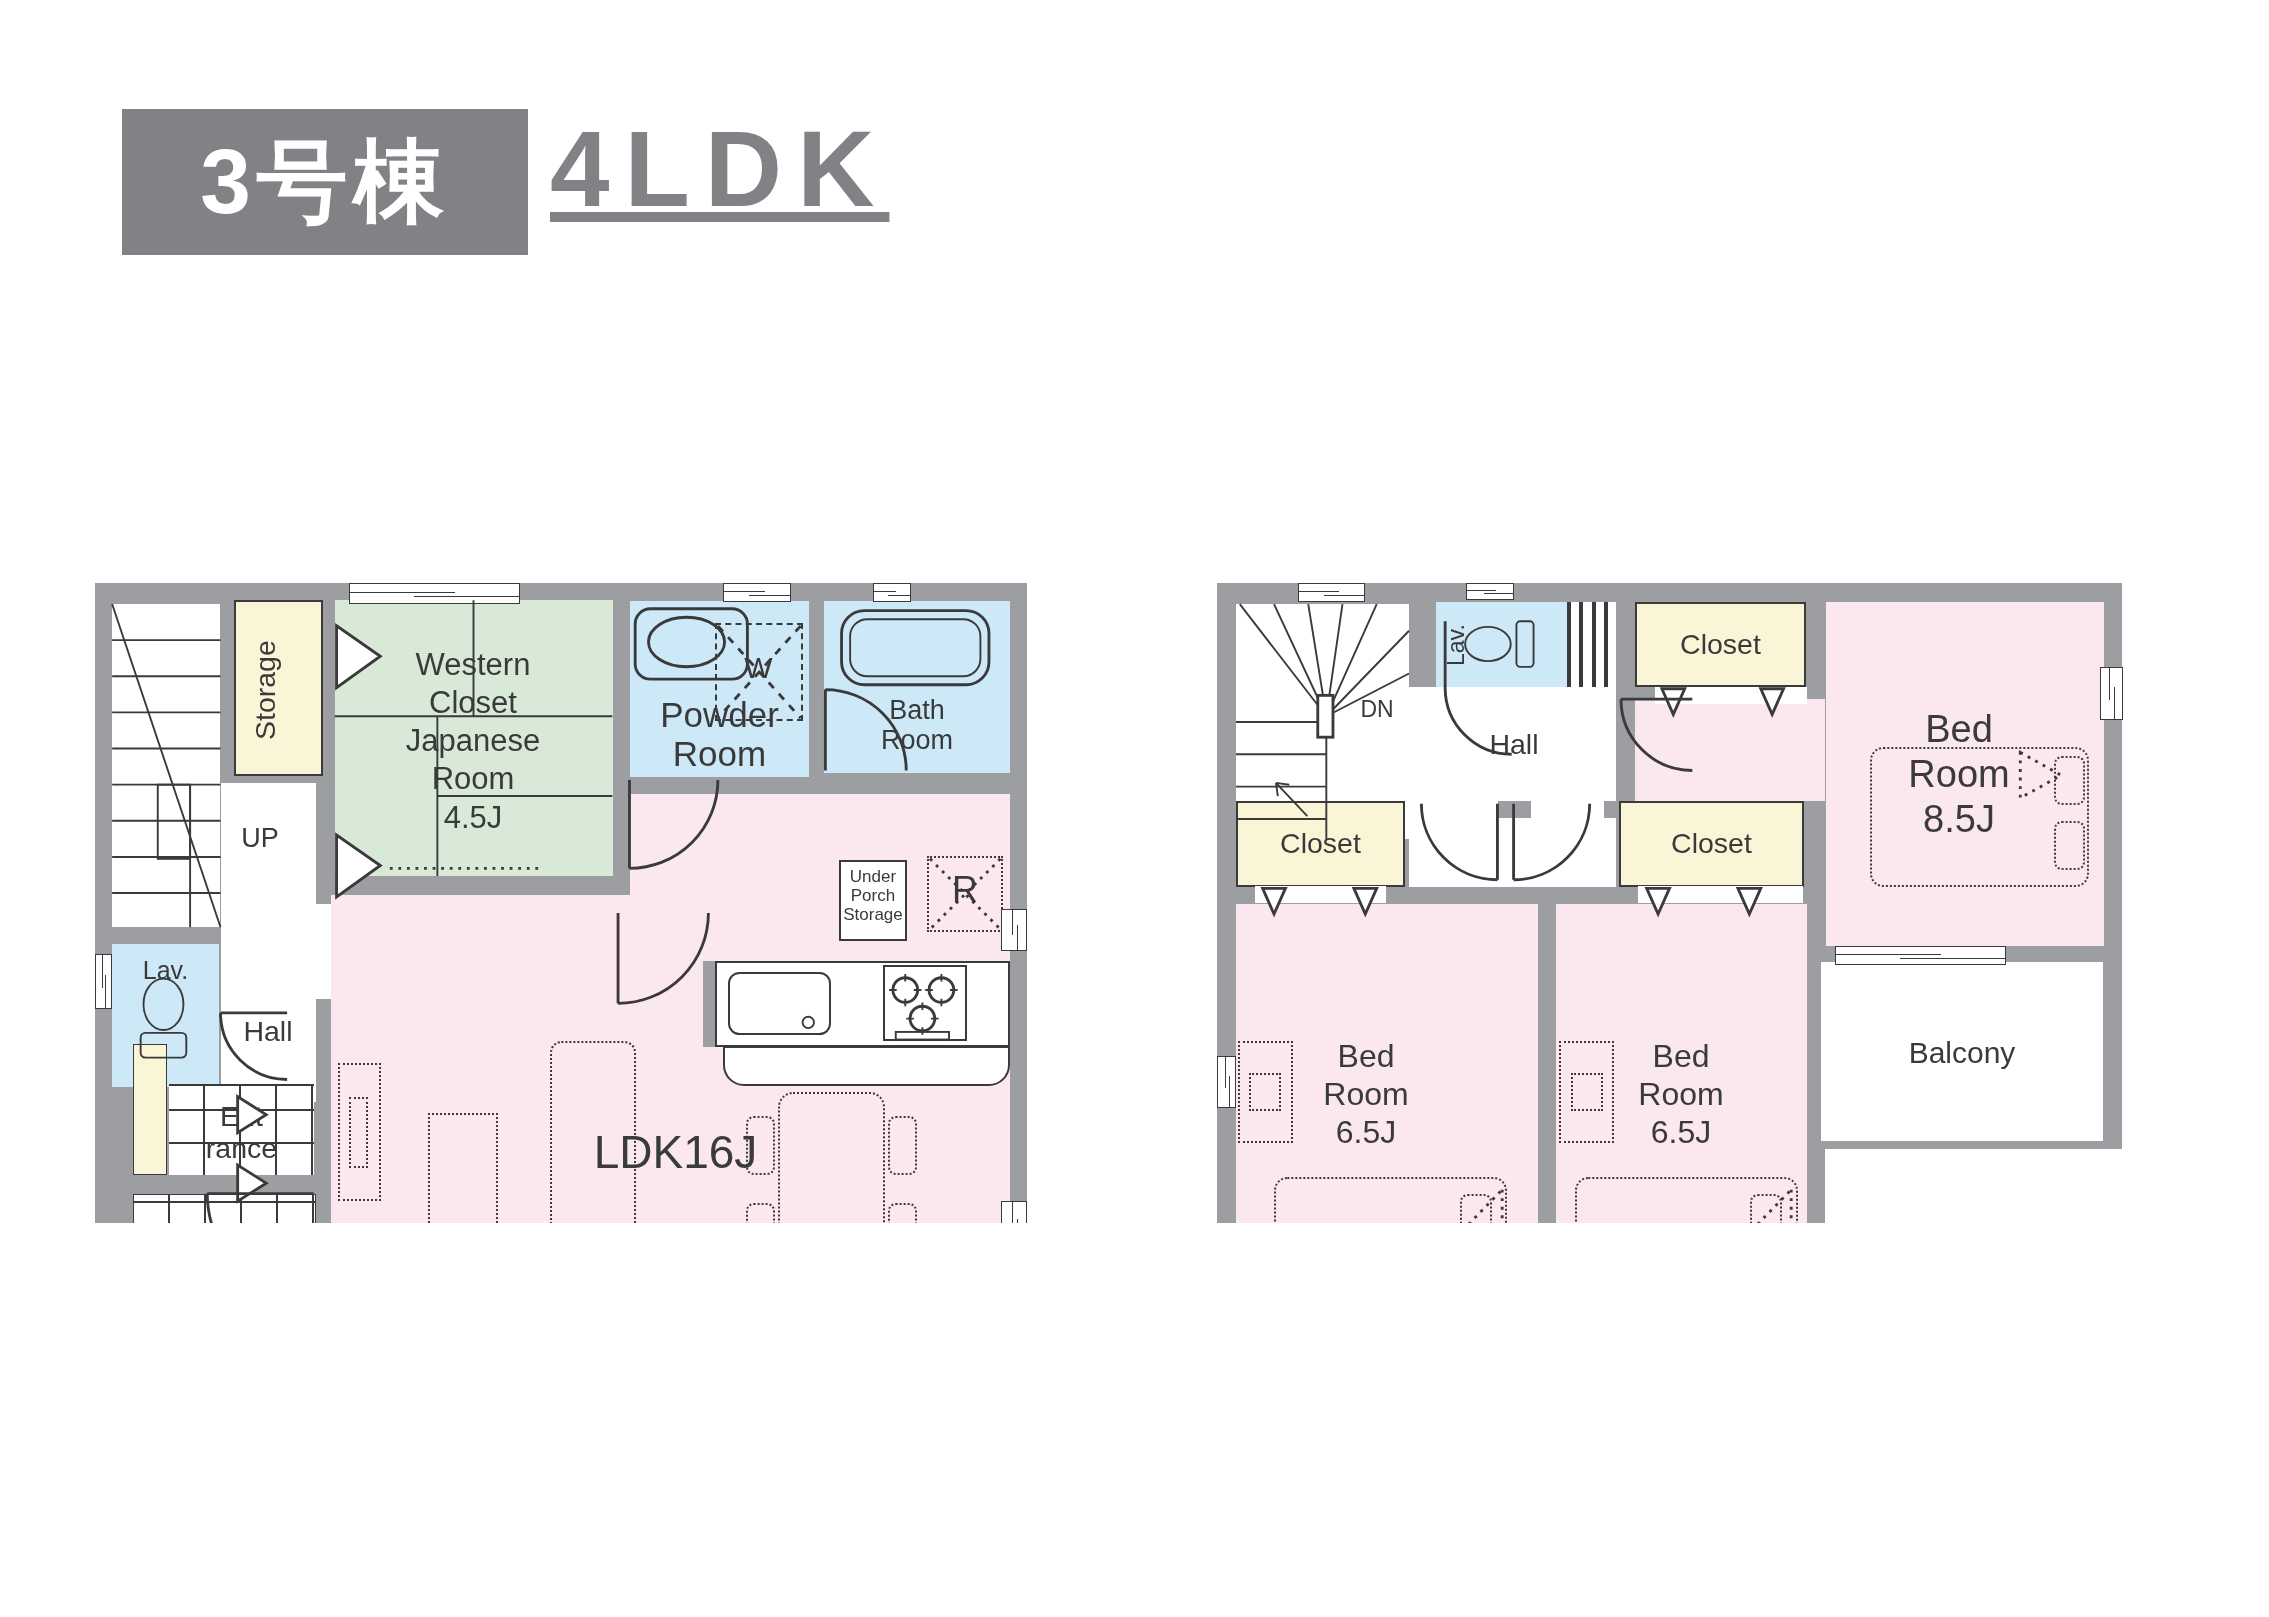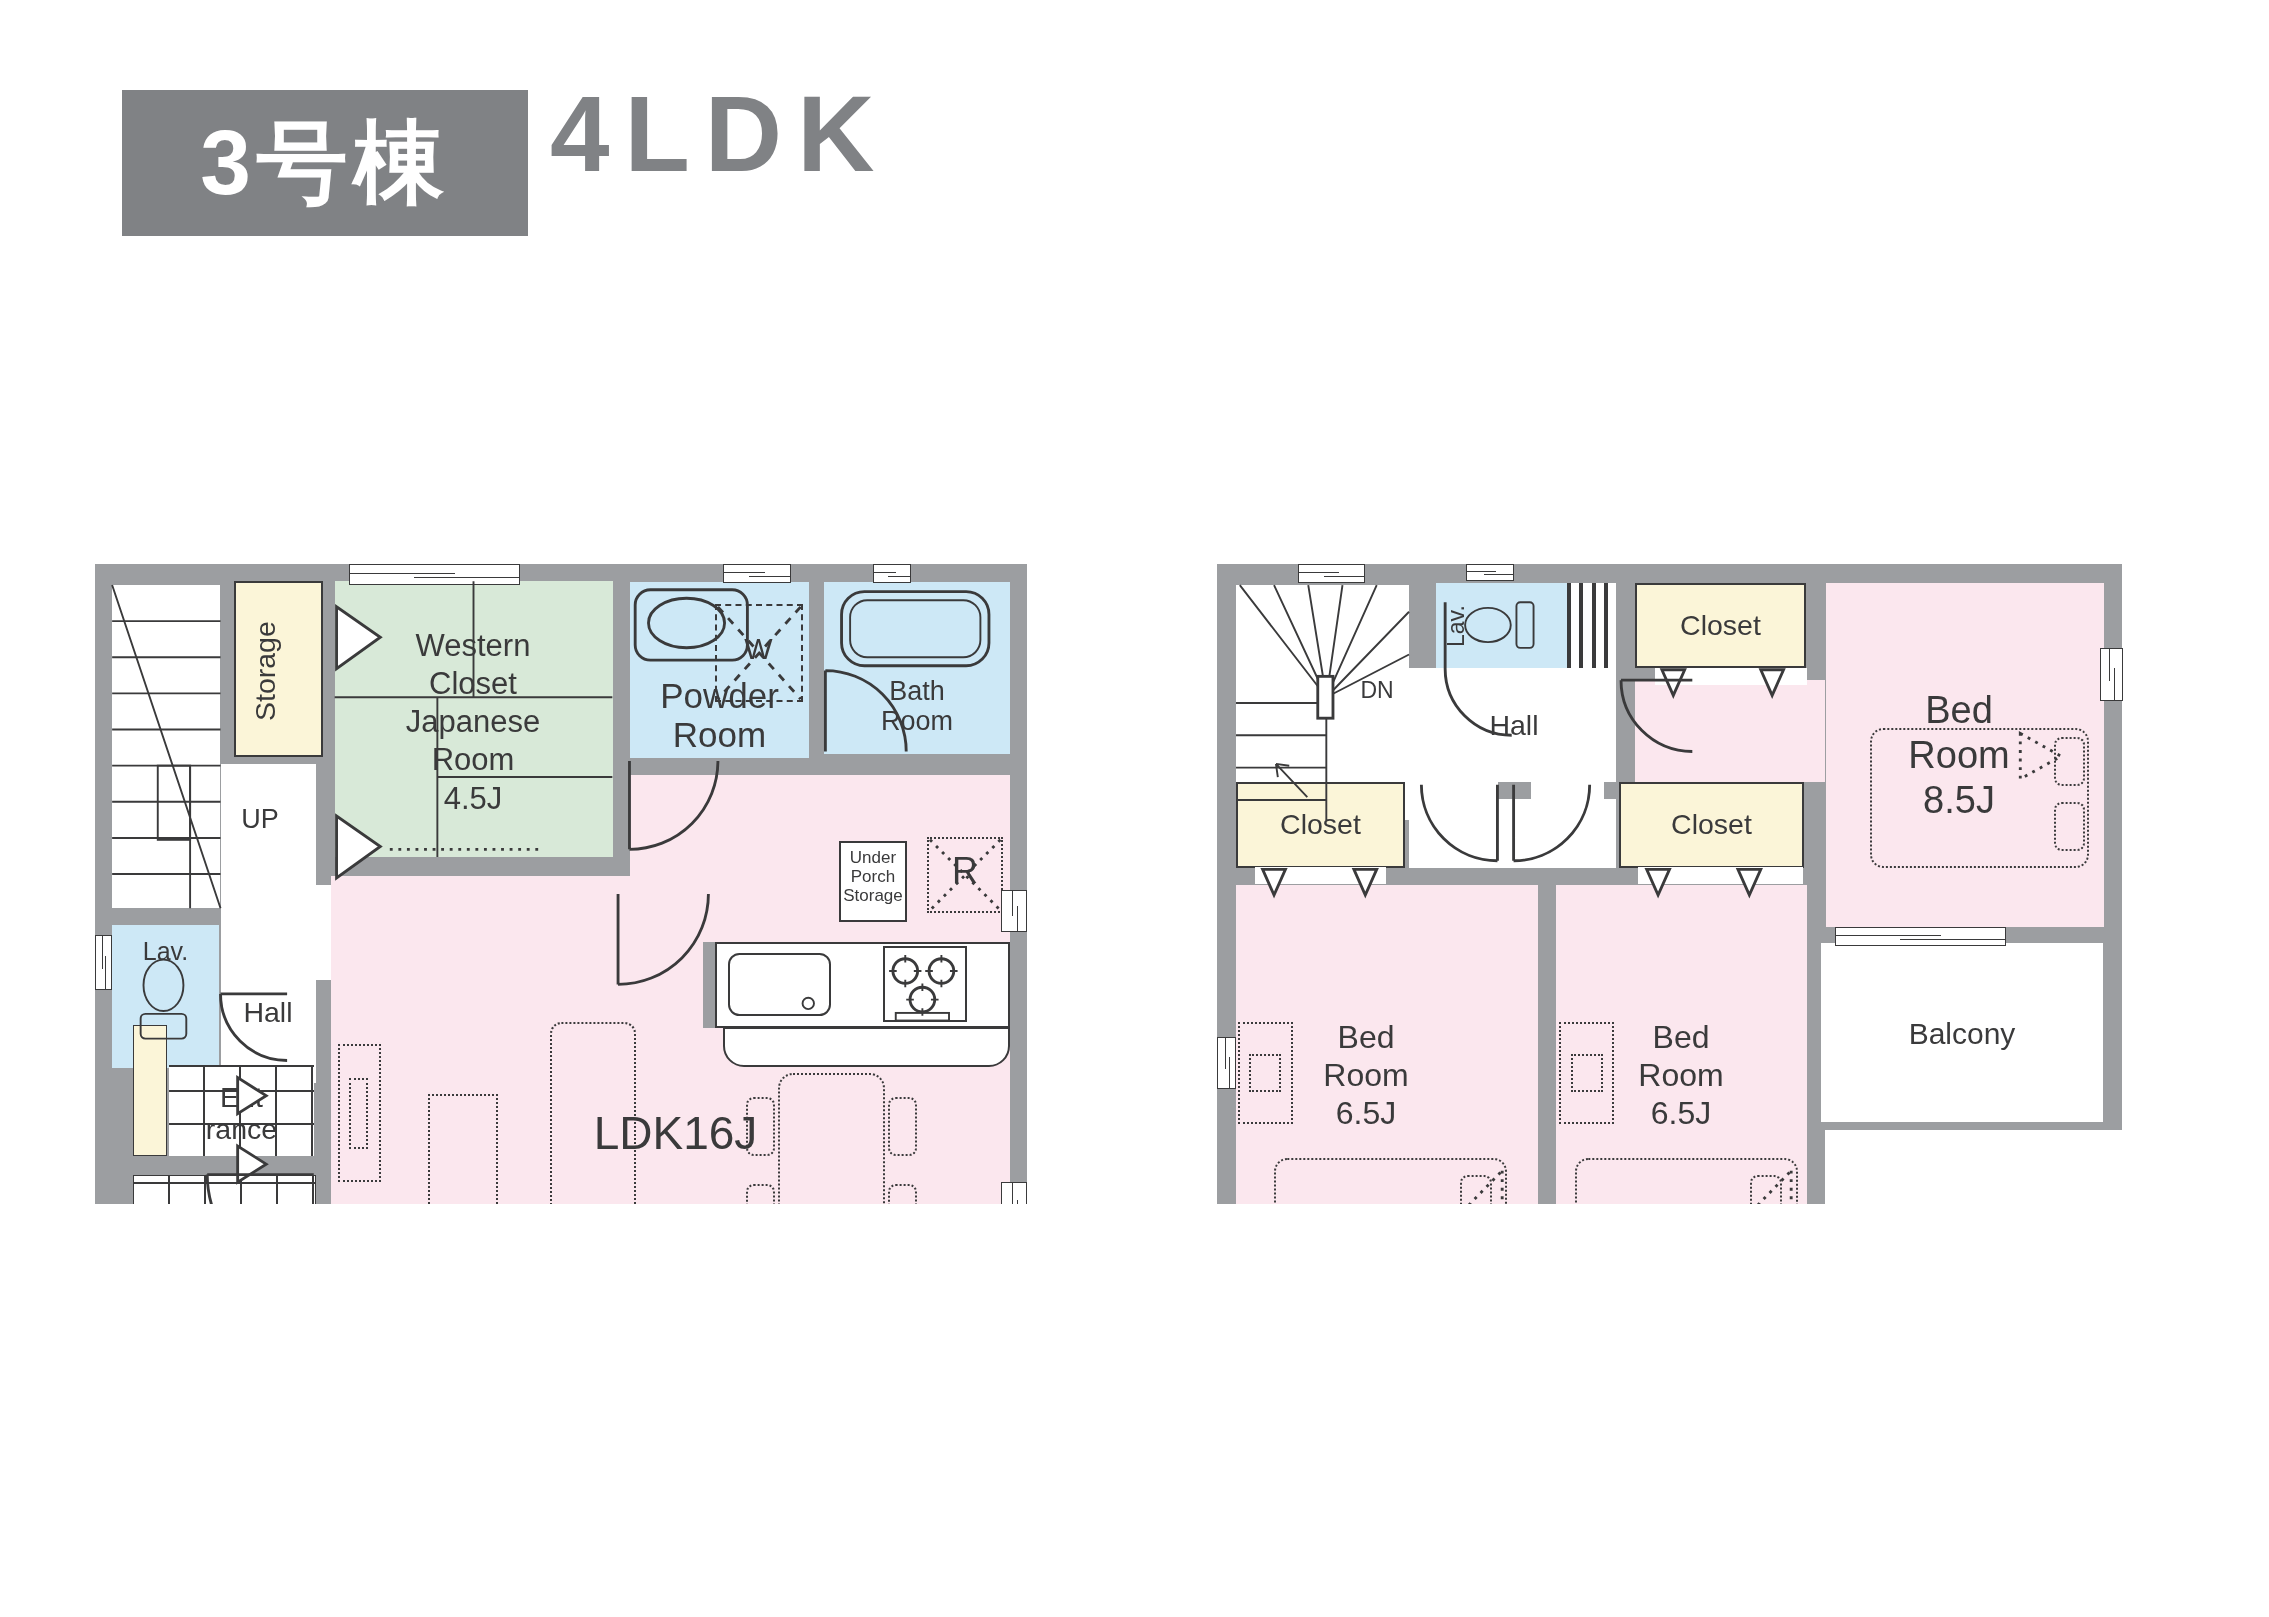--- a/index.html
+++ b/index.html
@@ -1,17 +1,17 @@
 <!DOCTYPE html>
 <html style="font-size:15px"><head>
 <meta charset="utf-8">
 <style>
   html,body{margin:0;padding:0;background:#fff;}
   .page{position:relative;width:2269px;height:1204px;background:#fff;overflow:hidden;
-        font-family:"Liberation Sans","DejaVu Sans",sans-serif;color:#3a3a3b;}
+        font-family:"Liberation Sans","DejaVu Sans",sans-serif;color:#3a3a3b;margin-top:19px;}
   .abs{position:absolute;}
   
   .badge{display:flex;align-items:center;justify-content:center;color:#fff;
          font-size:91px;font-weight:bold;letter-spacing:5.7px;}
   .plantype{font-size:107px;font-weight:bold;letter-spacing:15px;color:#808285;}
   .spec{font-size:41px;font-weight:bold;color:#808285;white-space:nowrap;}
   
   .plan{position:absolute;}
   .room{position:absolute;}
   .white{background:#fff;}
@@ -44,21 +44,21 @@
   svg .dot{stroke:#3a3a3b;stroke-width:3;fill:none;stroke-dasharray:3 6;}
 </style>
 </head>
 <body>
 
 <div class="page">
 
   <div class="abs badge" style="left:122px;top:90px;width:406px;height:146px;background:#808285;">
     <span>3号棟</span>
   </div>
-  <div class="abs plantype" style="left:550px;top:72px;">4LDK</div>
+  <div class="abs plantype" style="left:550px;top:88px;text-decoration:underline;">4LDK</div>
 
   <div class="plan" style="left:95px;top:564px;width:932px;height:720px;background:#9c9ea1;">
 
     <div class="room white" style="left:17px;top:21px;width:108px;height:323px;"></div>
     <div class="room yellow blk" style="left:139px;top:17px;width:89px;height:176px;"></div>
     <div class="room green" style="left:240px;top:17px;width:278px;height:276px;"></div>
     <div class="room blue" style="left:535px;top:18px;width:179px;height:176px;"></div>
     <div class="room blue" style="left:729px;top:18px;width:186px;height:172px;"></div>
     <div class="room blue" style="left:17px;top:361px;width:107px;height:143px;"></div>
     <div class="room white" style="left:126px;top:200px;width:95px;height:319px;"></div>

